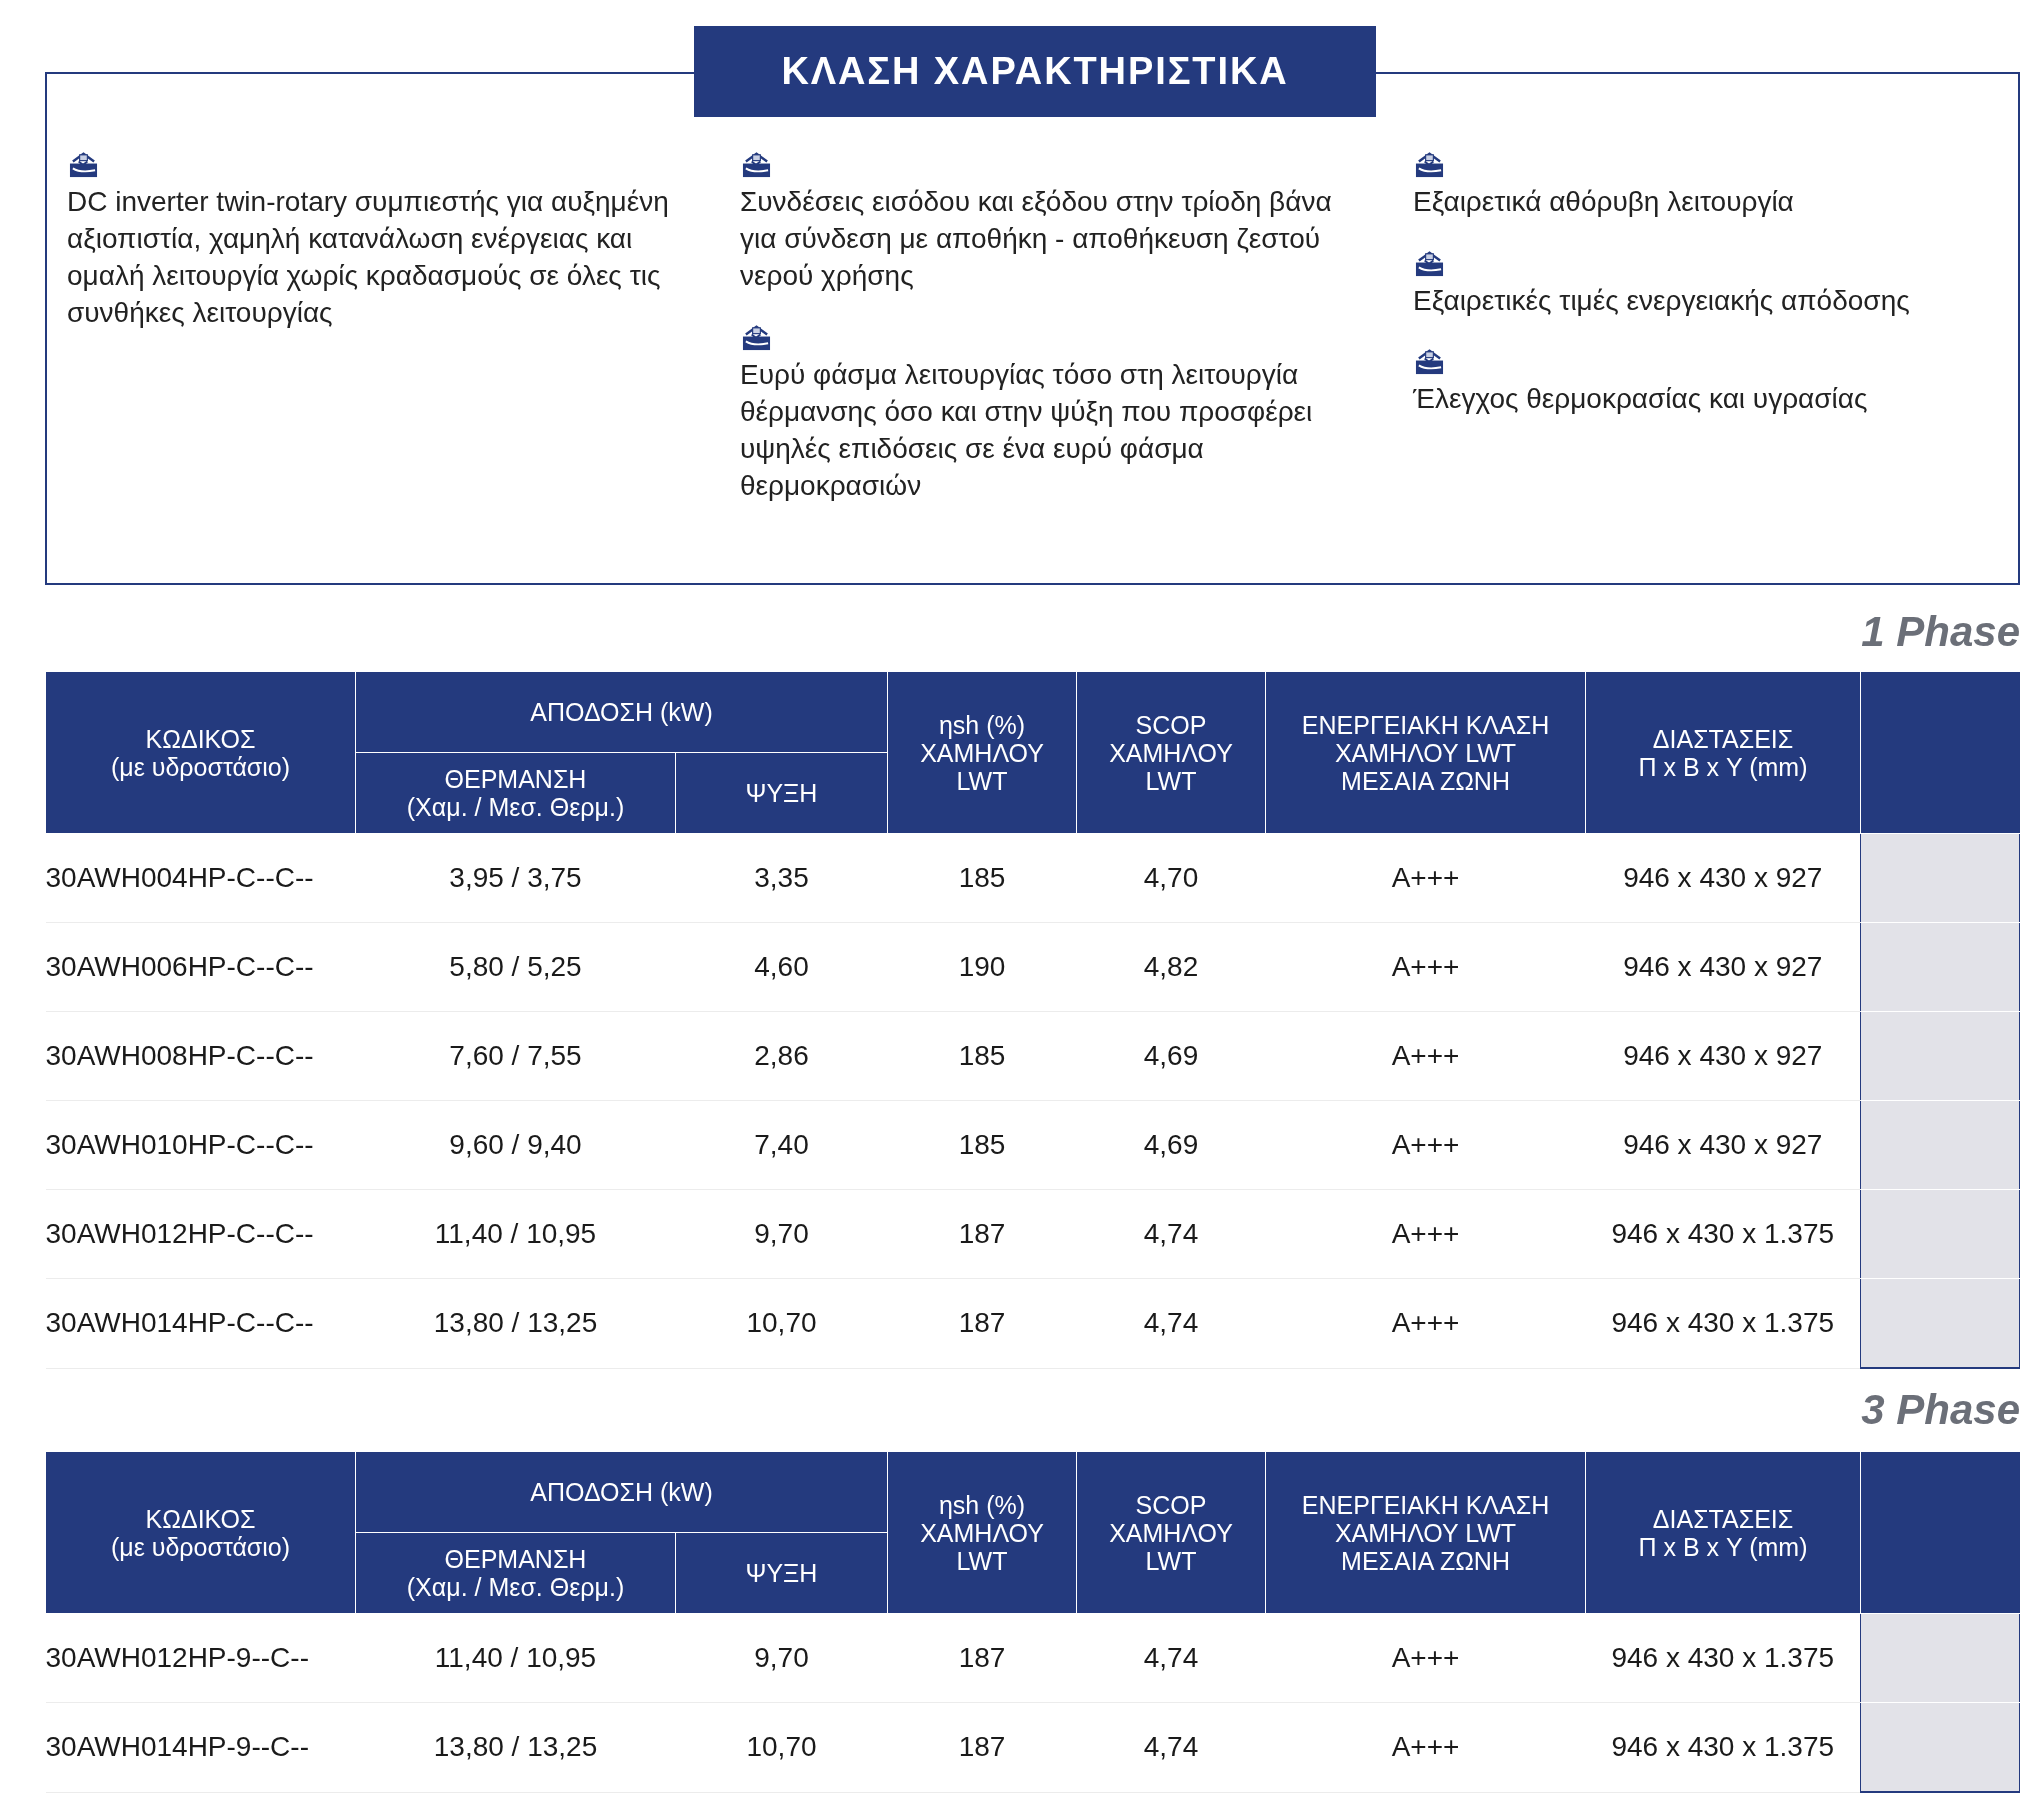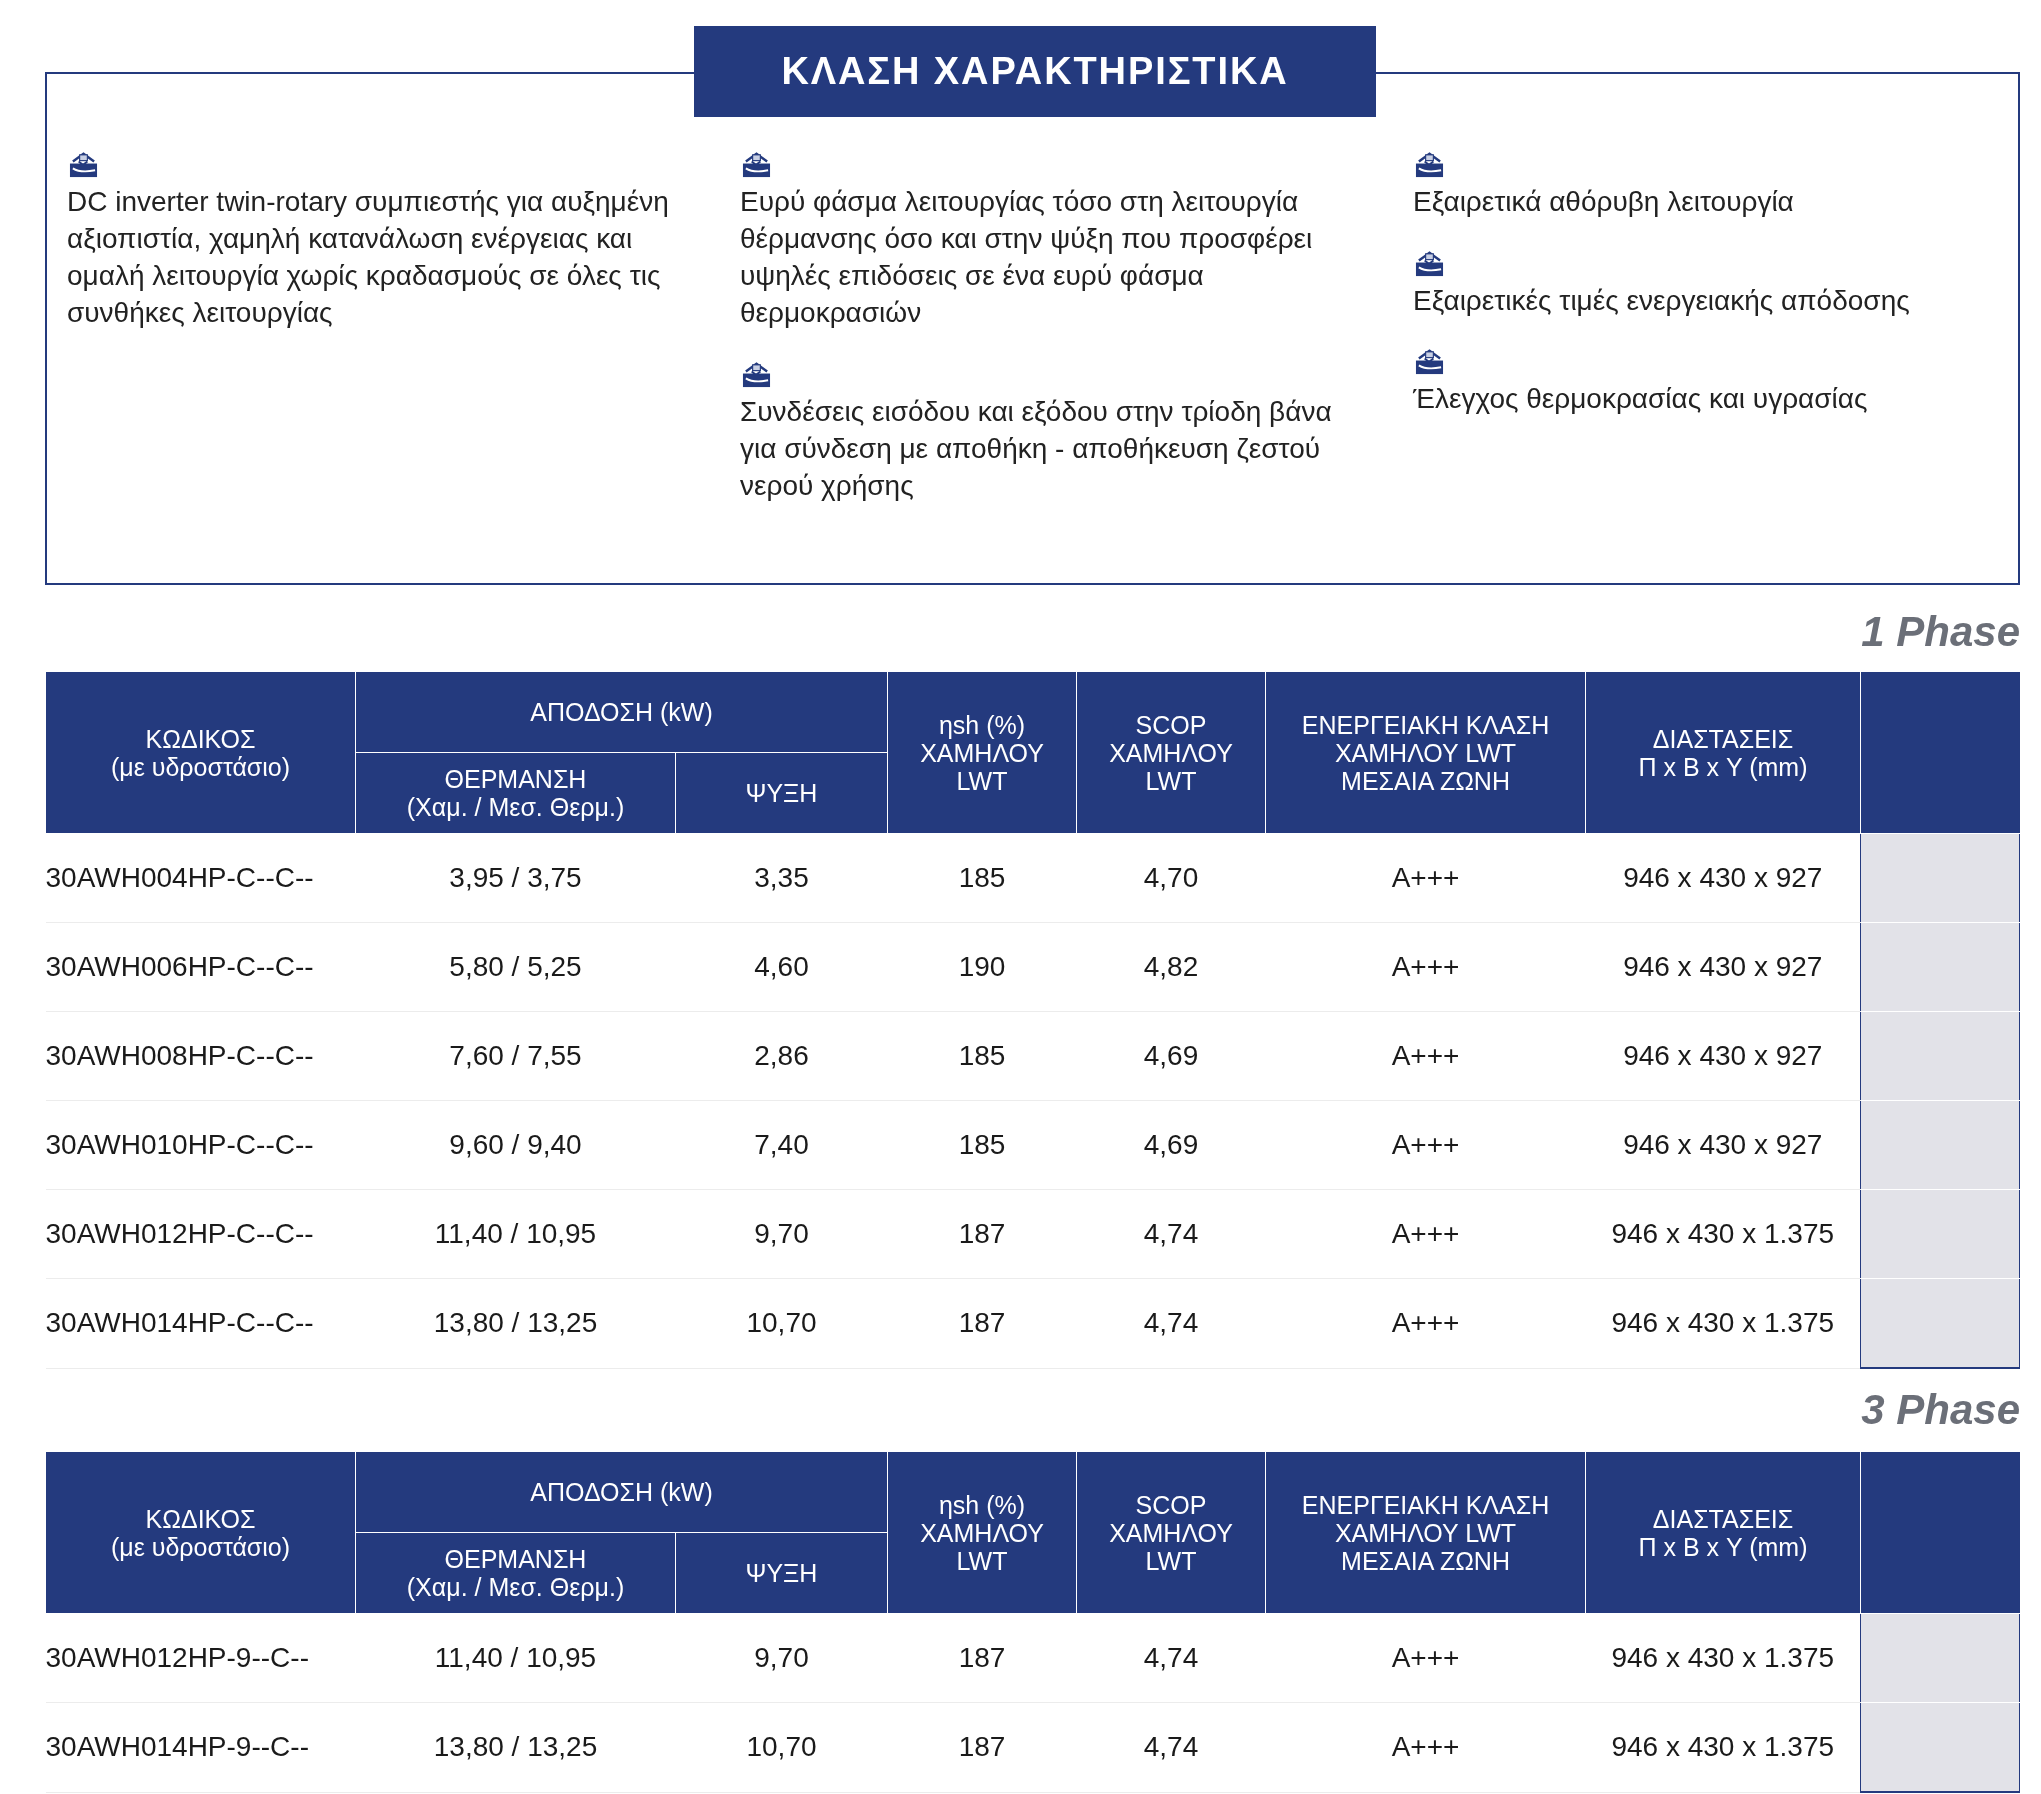--- a/index.html
+++ b/index.html
@@ -43,33 +43,33 @@
     <div class="bullet">
       <span class="ico">
   <svg viewBox="0 0 34 30" width="33" height="29">
     <path d="M6 12 L17 4 L28 12" fill="none" stroke="#243a7e" stroke-width="2.5"></path>
     <rect x="13" y="5" width="8" height="6" fill="#c9d0e4" stroke="#243a7e" stroke-width="1.2"></rect>
     <path d="M12 12 L21 19 M21 12 L12 19" stroke="#243a7e" stroke-width="2"></path>
     <rect x="3" y="14" width="28" height="14" fill="#243a7e"></rect>
     <path d="M6 19 Q14 24 29 21" fill="none" stroke="#fff" stroke-width="2"></path>
   </svg>
 </span>
+      <span class="txt">Συνδέσεις εισόδου και εξόδου στην τρίοδη βάνα για σύνδεση με αποθήκη - αποθήκευση ζεστού νερού χρήσης</span>
+    </div>
+    <div class="bullet">
+      <span class="ico">
+  <svg viewBox="0 0 34 30" width="33" height="29">
+    <path d="M6 12 L17 4 L28 12" fill="none" stroke="#243a7e" stroke-width="2.5"></path>
+    <rect x="13" y="5" width="8" height="6" fill="#c9d0e4" stroke="#243a7e" stroke-width="1.2"></rect>
+    <path d="M12 12 L21 19 M21 12 L12 19" stroke="#243a7e" stroke-width="2"></path>
+    <rect x="3" y="14" width="28" height="14" fill="#243a7e"></rect>
+    <path d="M6 19 Q14 24 29 21" fill="none" stroke="#fff" stroke-width="2"></path>
+  </svg>
+</span>
       <span class="txt">Ευρύ φάσμα λειτουργίας τόσο στη λειτουργία θέρμανσης όσο και στην ψύξη που προσφέρει υψηλές επιδόσεις σε ένα ευρύ φάσμα θερμοκρασιών</span>
-    </div>
-    <div class="bullet">
-      <span class="ico">
-  <svg viewBox="0 0 34 30" width="33" height="29">
-    <path d="M6 12 L17 4 L28 12" fill="none" stroke="#243a7e" stroke-width="2.5"></path>
-    <rect x="13" y="5" width="8" height="6" fill="#c9d0e4" stroke="#243a7e" stroke-width="1.2"></rect>
-    <path d="M12 12 L21 19 M21 12 L12 19" stroke="#243a7e" stroke-width="2"></path>
-    <rect x="3" y="14" width="28" height="14" fill="#243a7e"></rect>
-    <path d="M6 19 Q14 24 29 21" fill="none" stroke="#fff" stroke-width="2"></path>
-  </svg>
-</span>
-      <span class="txt">Συνδέσεις εισόδου και εξόδου στην τρίοδη βάνα για σύνδεση με αποθήκη - αποθήκευση ζεστού νερού χρήσης</span>
     </div>
   </div>
 <div class="col" id="col2" style="left:1413px;width:596px;">
     <div class="bullet">
       <span class="ico">
   <svg viewBox="0 0 34 30" width="33" height="29">
     <path d="M6 12 L17 4 L28 12" fill="none" stroke="#243a7e" stroke-width="2.5"></path>
     <rect x="13" y="5" width="8" height="6" fill="#c9d0e4" stroke="#243a7e" stroke-width="1.2"></rect>
     <path d="M12 12 L21 19 M21 12 L12 19" stroke="#243a7e" stroke-width="2"></path>
     <rect x="3" y="14" width="28" height="14" fill="#243a7e"></rect>

